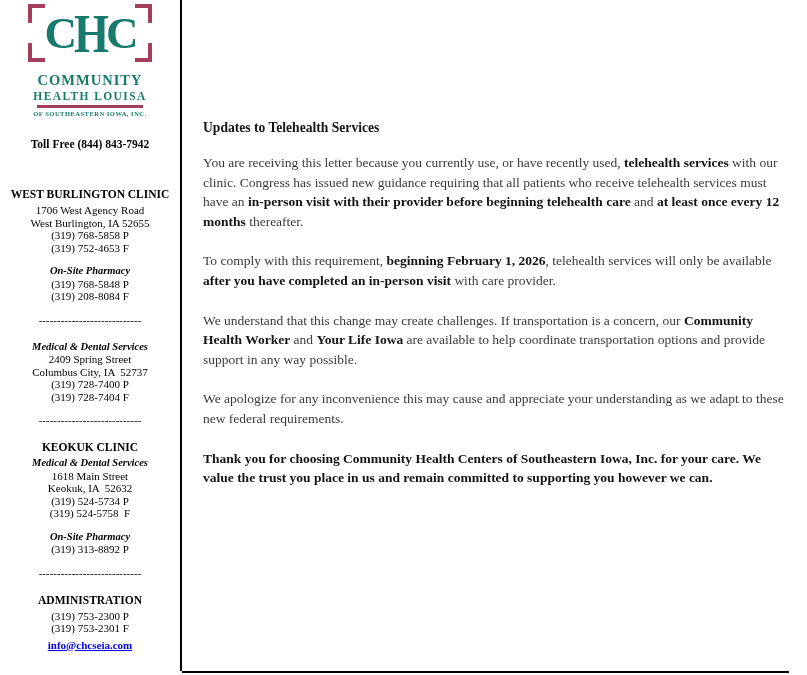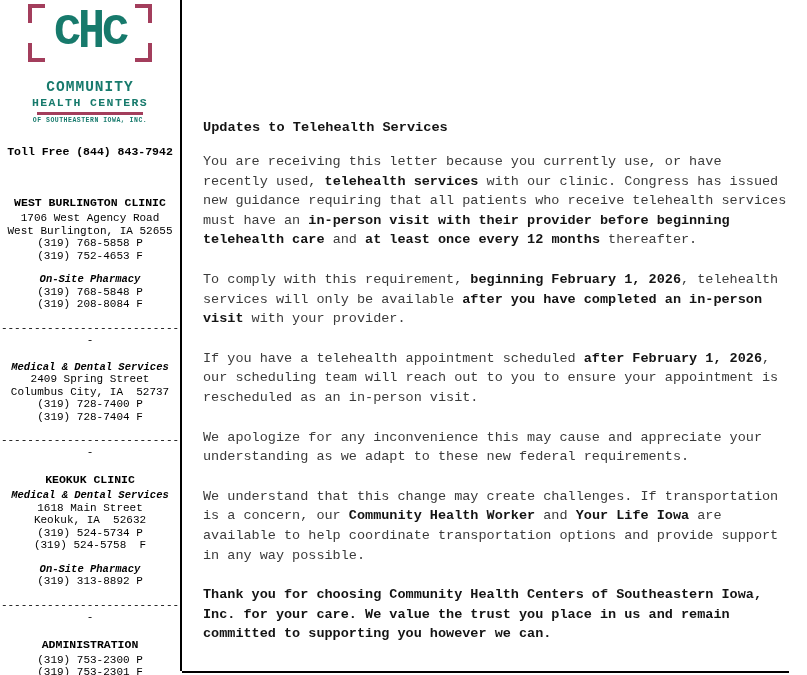--- a/index.html
+++ b/index.html
@@ -1,37 +1,37 @@
 <!DOCTYPE html>
 <html style="--teal: #177a6c; --maroon: #a33e5c; --link: #0000ee;"><head>
 <meta charset="utf-8">
 <style>
   html,body { margin:0; padding:0; background:#fff; }
   .page {
     position:relative; width:807px; height:675px; background:#fff;
-    font-family:Liberation Mono, monospace; overflow:hidden;
+    font-family:Liberation Serif, serif; overflow:hidden;
   }
   
   .sidebar {
     position:absolute; left:0; top:0; width:180px; height:671px;
     border-right:2px solid #000; text-align:center; color:#000;
   }
   .logo { margin-top:4px; }
   .logo-letters { position:relative; width:150px; height:58px; margin:0 auto; }
   .br { position:absolute; width:13px; height:15px; }
   .br-tl { left:13px; top:0;  border-left:4px solid var(--maroon); border-top:4px solid var(--maroon); }
   .br-tr { right:13px; top:0; border-right:4px solid var(--maroon); border-top:4px solid var(--maroon); }
   .br-bl { left:13px; bottom:0;  border-left:4px solid var(--maroon); border-bottom:4px solid var(--maroon); }
   .br-br { right:13px; bottom:0; border-right:4px solid var(--maroon); border-bottom:4px solid var(--maroon); }
   .chc {
     color:var(--teal); font-weight:bold; font-size:45px; letter-spacing:-3px;
     line-height:58px; white-space:nowrap;
   }
   .chc-h { display:inline-block; transform:scaleY(1.24); color:var(--teal); }
-  .logo-community { color:var(--teal); font-weight:bold; font-size:14.5px; letter-spacing:1px; margin-top:17px; }
+  .logo-community { color:var(--teal); font-weight:bold; font-size:14.5px; letter-spacing:1px; margin-top:10px; }
   .logo-hc { color:var(--teal); font-weight:bold; font-size:11.5px; letter-spacing:1.4px; margin-top:1px; }
   .logo-rule { width:106px; height:3px; background:var(--maroon); margin:3px auto 2px auto; }
   .logo-sub { color:var(--teal); font-weight:bold; font-size:6.5px; letter-spacing:0.5px; }
   .tollfree { font-weight:bold; font-size:11.5px; margin-top:21px; }
   .sections { margin-top:38px; }
   .sec-title { font-weight:bold; font-size:11.5px; line-height:13px; margin-bottom:3px; }
   .sec-sub   { font-weight:bold; font-style:italic; font-size:10.5px; line-height:12.5px; }
   .sec-line  { font-size:11px; line-height:12.5px; white-space:pre; }
   .pharm-label { font-weight:bold; font-style:italic; font-size:10.5px; line-height:12.5px; margin-top:11px; }
   .divider { font-size:11px; line-height:12px; margin:11px 0 15px 0; letter-spacing:0; }
@@ -52,21 +52,21 @@
 
     <div class="logo">
       <div class="logo-letters">
         <span class="br br-tl"></span>
         <span class="br br-tr"></span>
         <span class="br br-bl"></span>
         <span class="br br-br"></span>
         <span class="chc"><span>C</span><span class="chc-h">H</span><span>C</span></span>
       </div>
       <div class="logo-community">COMMUNITY</div>
-      <div class="logo-hc">HEALTH CENTERS</div>
+      <div class="logo-hc">HEALTH LOUISA</div>
       <div class="logo-rule"></div>
       <div class="logo-sub">OF SOUTHEASTERN IOWA, INC.</div>
     </div>
 
     <div class="tollfree">Toll Free (844) 843-7942</div>
 
     <div class="sections">
         <div class="sec">
           <div class="sec-title">WEST BURLINGTON CLINIC</div>
           <div class="sec-line">1706 West Agency Road</div>
@@ -99,23 +99,22 @@
         <div class="divider">----------------------------</div>
         <div class="sec"><div class="sec-title">ADMINISTRATION</div><div class="sec-line">(319) 753-2300 P</div><div class="sec-line">(319) 753-2301 F</div><a class="email-link" href="#">info@chcseia.com</a></div>
       </div>
 
   </aside>
 
   <main class="letter">
     <h1>Updates to Telehealth Services</h1>
     <div>
         <p><span>You are receiving this letter because you currently use, or have recently used, </span><strong>telehealth services</strong><span> with our clinic. Congress has issued new guidance requiring that all patients who receive telehealth services must have an </span><strong>in-person visit with their provider before beginning telehealth care</strong><span> and </span><strong>at least once every 12 months</strong><span> thereafter.</span></p>
-        <p><span>To comply with this requirement, </span><strong>beginning February 1, 2026</strong><span>, telehealth services will only be available </span><strong>after you have completed an in-person visit</strong><span> with your provider.</span></p>
-        <p><span>If you have a telehealth appointment scheduled </span><strong>after February 1, 2026</strong><span>, our scheduling team will reach out to you to ensure your appointment is rescheduled as an in-person visit.</span></p>
+        <p><span>To comply with this requirement, </span><strong>beginning February 1, 2026</strong><span>, telehealth services will only be available </span><strong>after you have completed an in-person visit</strong><span> with care provider.</span></p>
+        <p><span>We understand that this change may create challenges. If transportation is a concern, our </span><strong>Community Health Worker</strong><span> and </span><strong>Your Life Iowa</strong><span> are available to help coordinate transportation options and provide support in any way possible.</span></p>
         <p><span>We apologize for any inconvenience this may cause and appreciate your understanding as we adapt to these new federal requirements.</span></p>
-        <p><span>We understand that this change may create challenges. If transportation is a concern, our </span><strong>Community Health Worker</strong><span> and </span><strong>Your Life Iowa</strong><span> are available to help coordinate transportation options and provide support in any way possible.</span></p>
         <p><strong>Thank you for choosing Community Health Centers of Southeastern Iowa, Inc. for your care. We value the trust you place in us and remain committed to supporting you however we can.</strong></p>
       </div>
   </main>
 
   <div class="bottom-rule"></div>
 
 </div>
 
 </body></html>

